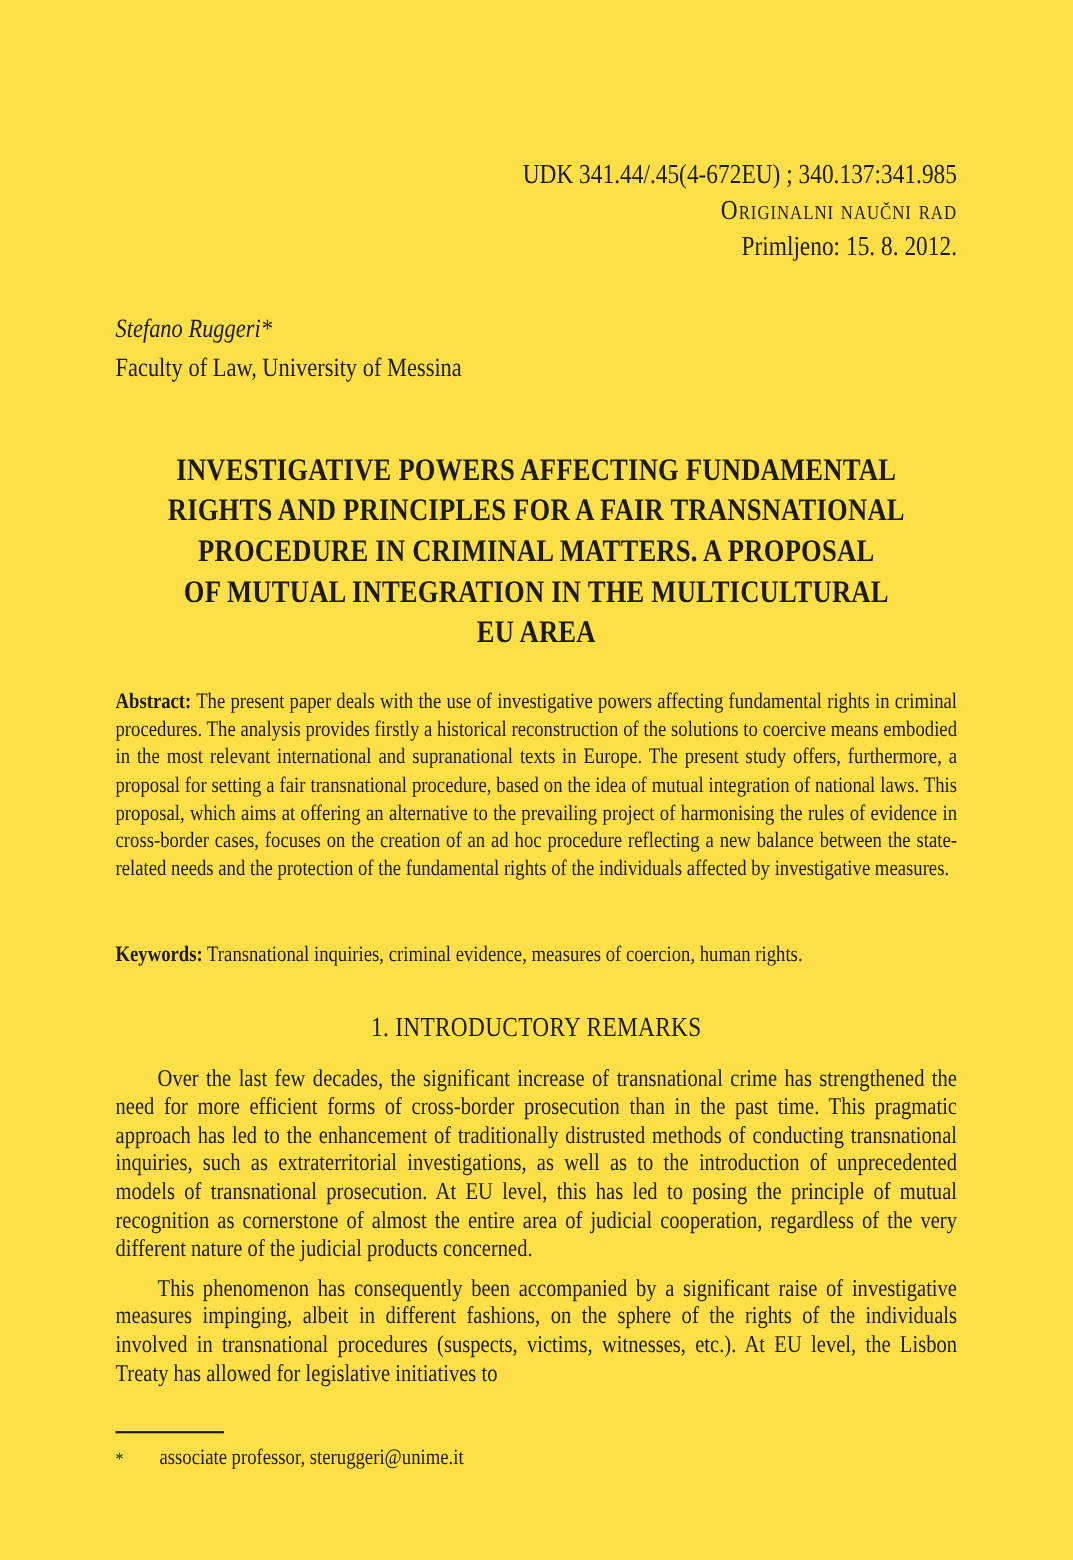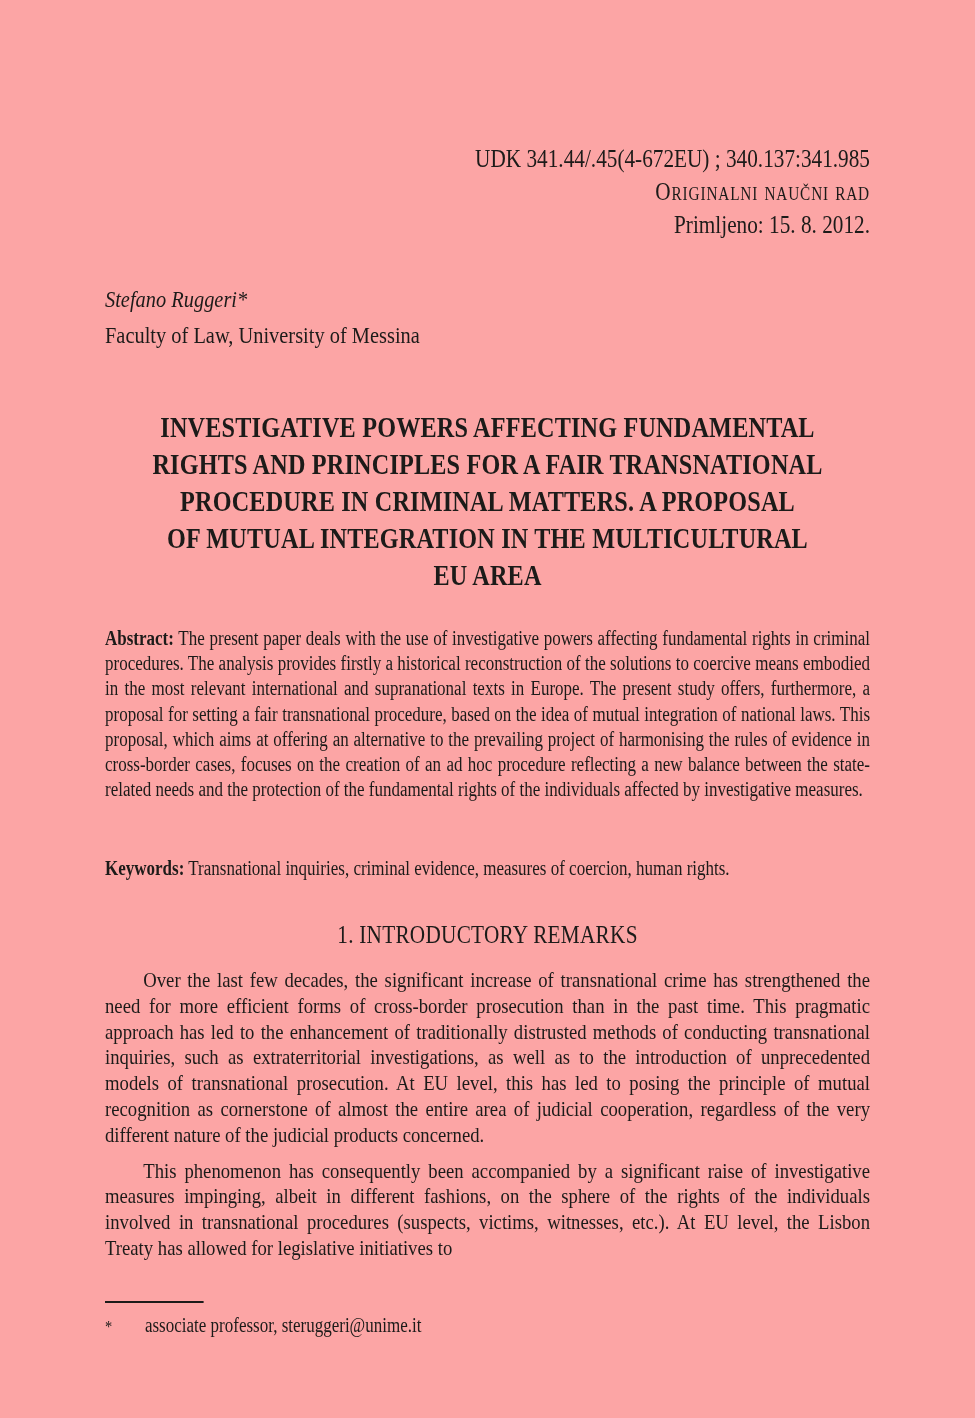--- a/index.html
+++ b/index.html
@@ -4,21 +4,21 @@
 <style>
   html, body {
     margin: 0;
     padding: 0;
     background: #ffffff;
   }
   .page {
     position: relative;
     width: 975px;
     height: 1418px;
-    background: #fca5a5;
+    background: #fde047;
     overflow: hidden;
     font-family: "Liberation Serif", "DejaVu Serif", serif;
     color: #1c1b19;
   }
   
   .inner {
     position: absolute;
     left: 105px;
     top: 0;
     width: 900px;

